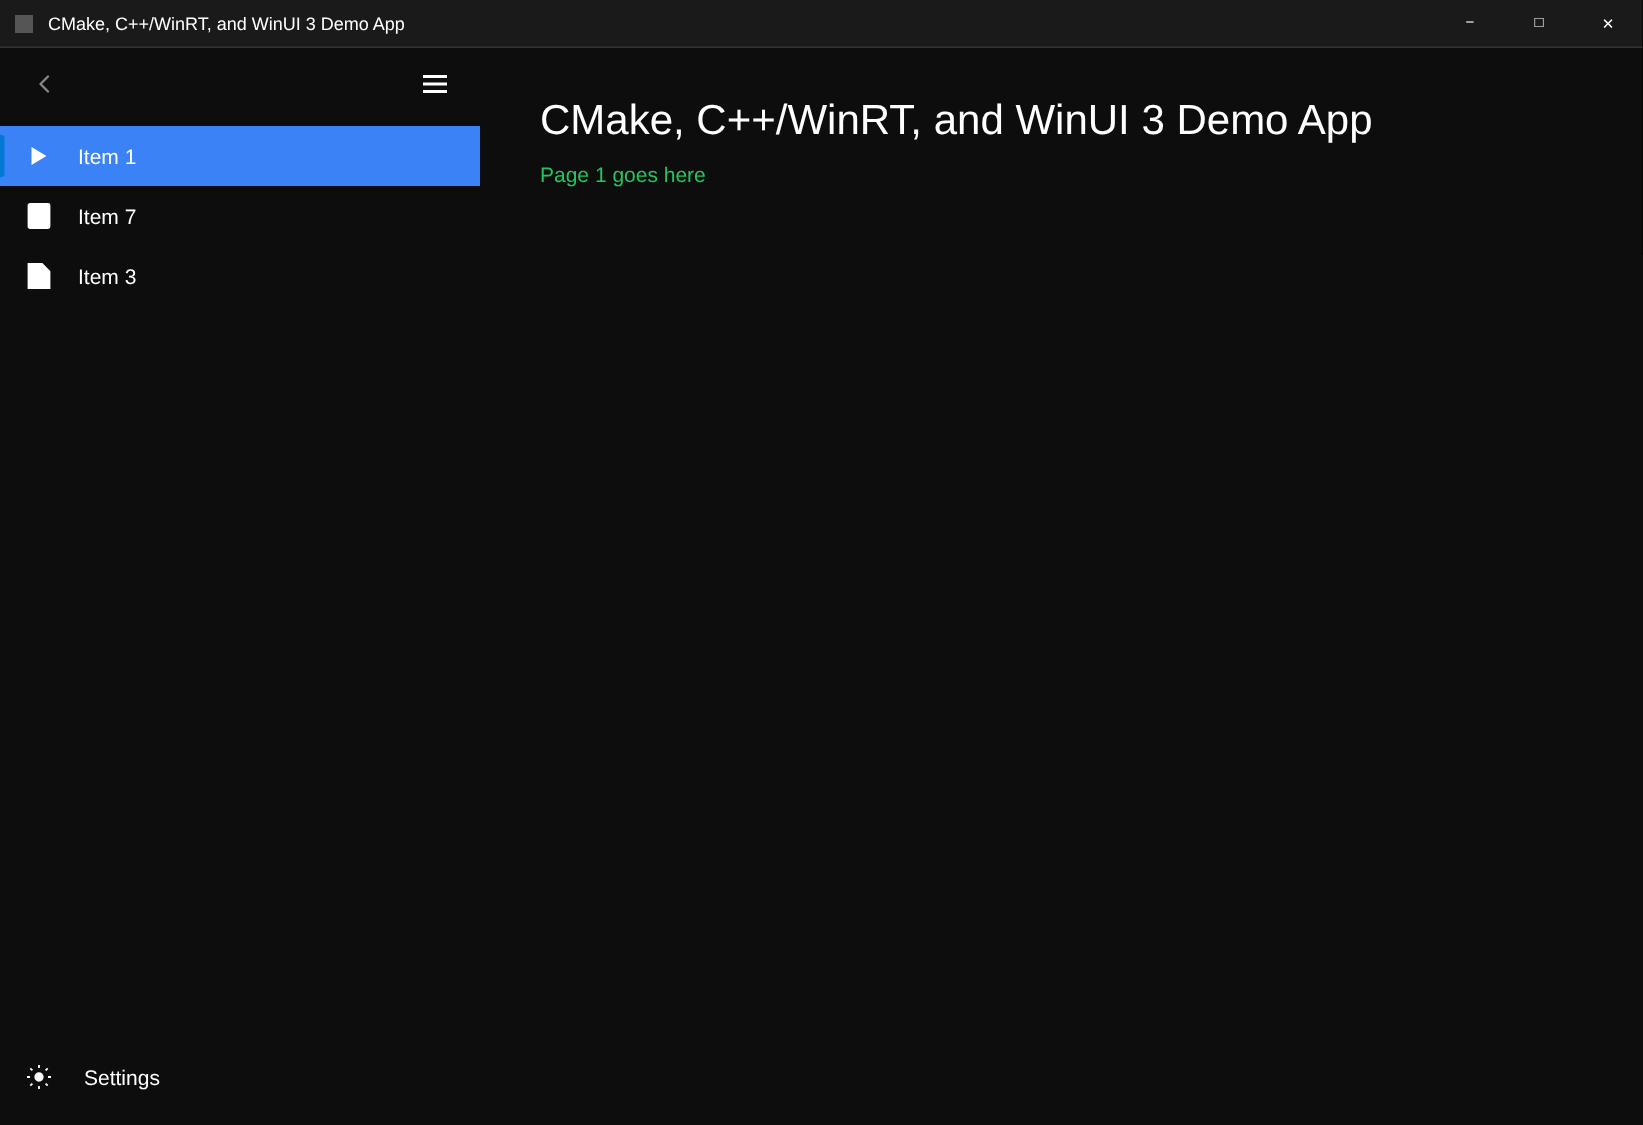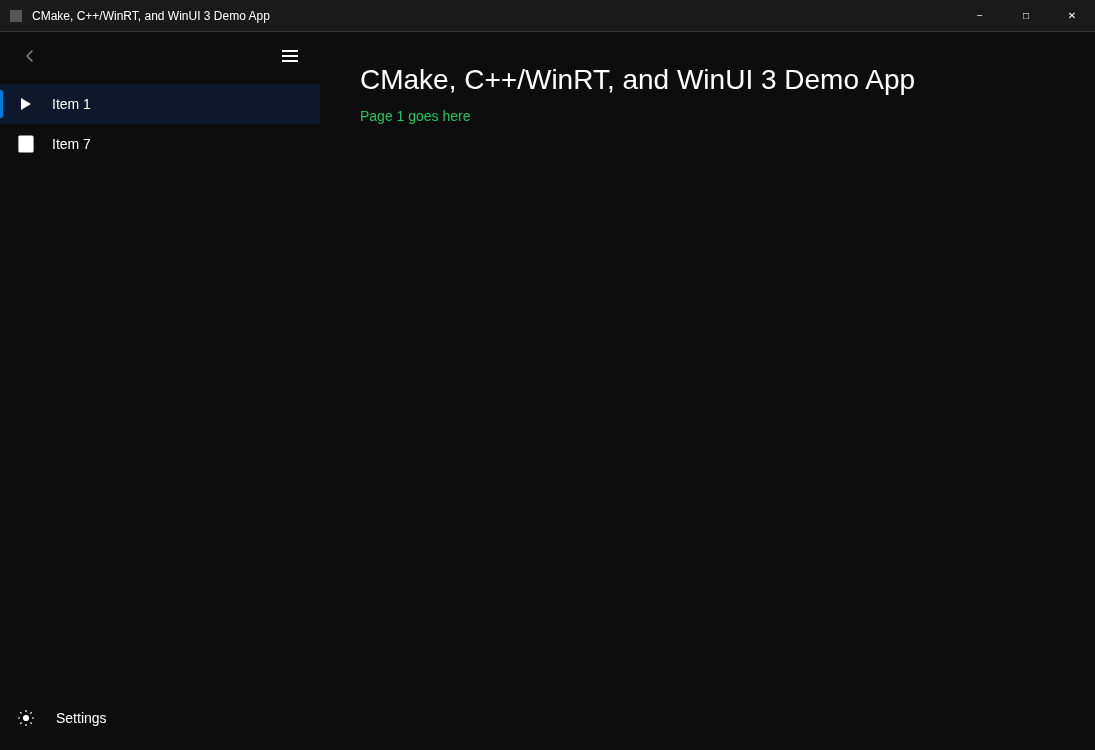--- a/index.html
+++ b/index.html
@@ -121,21 +121,21 @@
       display: flex;
       align-items: center;
       height: 40px;
       padding: 0 16px;
       gap: 16px;
       cursor: pointer;
       position: relative;
     }
 
     .nav-item.active {
-      background: #0f172a;
+      background: #3b82f6;
     }
 
     .nav-item.active::before {
       content: '';
       position: absolute;
       left: 0;
       top: 6px;
       bottom: 6px;
       width: 3px;
       background: #0078d4;
@@ -240,20 +240,29 @@
           <svg width="16" height="18" viewBox="0 0 16 18" fill="none" stroke="#fff" stroke-width="1.2">
             <rect x="1" y="1" width="14" height="16" rx="1"></rect>
             <line x1="4" y1="6" x2="12" y2="6"></line>
             <line x1="4" y1="10" x2="12" y2="10"></line>
             <line x1="4" y1="14" x2="8" y2="14"></line>
           </svg>
         </div>
         <span class="nav-item-label">Item 7</span>
       </div>
 
+      <div class="nav-item">
+        <div class="nav-item-icon">
+          <svg width="16" height="18" viewBox="0 0 16 18" fill="none" stroke="#fff" stroke-width="1.2">
+            <path d="M1 1h9l5 5v11H1V1z"></path>
+            <path d="M10 1v5h5"></path>
+          </svg>
+        </div>
+        <span class="nav-item-label">Item 3</span>
+      </div>
 
     </div>
 
     <div class="nav-footer">
       <div class="nav-item">
         <div class="nav-item-icon">
           <svg width="18" height="18" viewBox="0 0 18 18" fill="none" stroke="#fff" stroke-width="1.2">
             <circle cx="9" cy="9" r="2.5"></circle>
             <path d="M9 1v2M9 15v2M1 9h2M15 9h2M3.2 3.2l1.4 1.4M13.4 13.4l1.4 1.4M3.2 14.8l1.4-1.4M13.4 4.6l1.4-1.4"></path>
           </svg>

